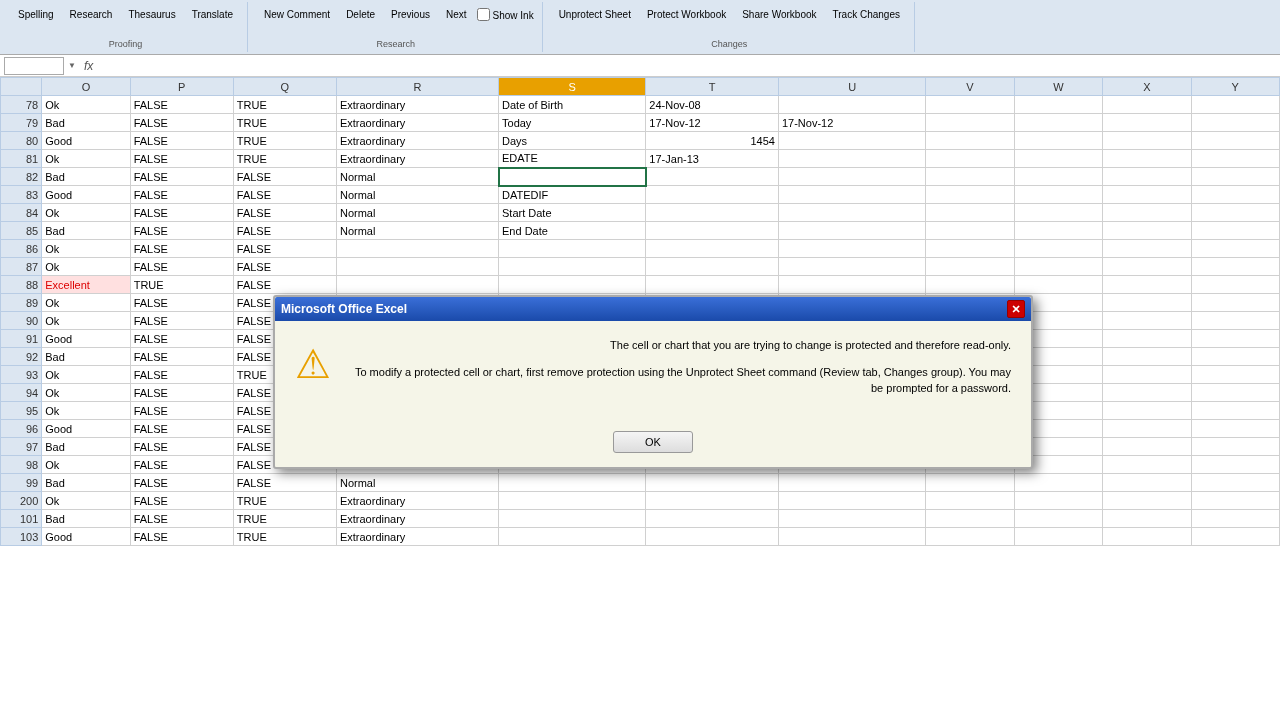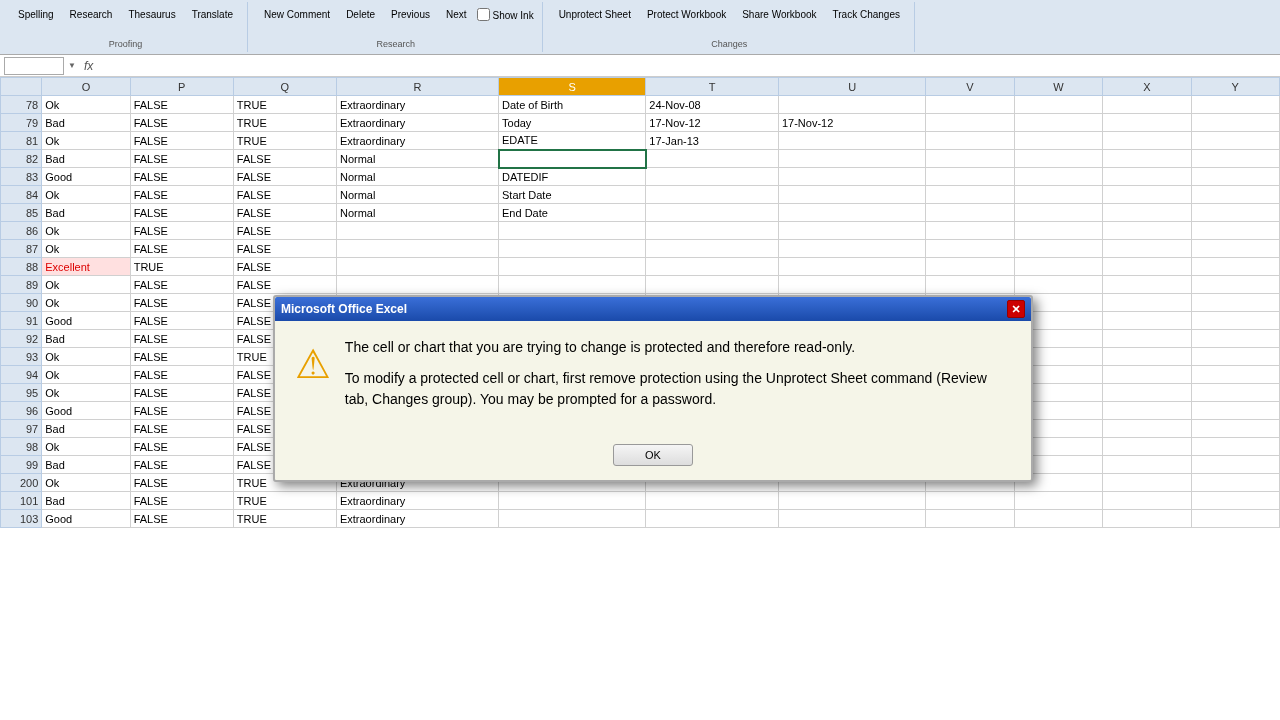--- a/index.html
+++ b/index.html
@@ -34,21 +34,21 @@
 
     
     .dialog-overlay { position: fixed; top: 0; left: 8px; width: 100%; height: 100%; z-index: 100; }
     .dialog { position: absolute; top: 295px; left: 265px; width: 760px; background: #f5f5e8; border: 2px solid #aaa; box-shadow: 4px 4px 12px rgba(0,0,0,0.5); border-radius: 3px; }
     .dialog-titlebar { background: linear-gradient(to bottom, #3a6fd8 0%, #1a4aaa 100%); color: #fff; display: flex; align-items: center; justify-content: space-between; padding: 3px 6px; height: 24px; border-radius: 2px 2px 0 0; }
     .dialog-title { font-size: 12px; font-weight: bold; }
     .dialog-close { background: #c00; border: 1px solid #900; color: #fff; width: 18px; height: 18px; cursor: pointer; font-size: 11px; font-weight: bold; display: flex; align-items: center; justify-content: center; border-radius: 2px; }
     .dialog-body { padding: 16px 20px; display: flex; gap: 14px; align-items: flex-start; }
     .dialog-icon { font-size: 40px; color: #e8a000; margin-top: 4px; flex-shrink: 0; }
     .dialog-text { flex: 1; }
-    .dialog-text p { margin-bottom: 10px; font-size: 14px; line-height: 1.5; color: #000; }
+    .dialog-text p { margin-bottom: 10px; font-size: 11px; line-height: 1.5; color: #000; text-align: right; }
     .dialog-footer { display: flex; justify-content: center; padding: 8px 20px 14px; }
     .dialog-ok-btn { background: linear-gradient(to bottom, #f5f5f5, #ddd); border: 1px solid #999; padding: 4px 28px; font-size: 11px; cursor: pointer; border-radius: 3px; min-width: 80px; }
 
     
     .spreadsheet-container { position: relative; height: 665px; overflow: hidden; }
 
     
     .corner-cell { background: #dce6f1; border: 1px solid #b8cce4; width: 28px; }
   </style>
 </head>
@@ -136,20 +136,34 @@
           <td class="cell">Extraordinary</td>
           <td class="cell">Today</td>
           <td class="cell">17-Nov-12</td>
           <td class="cell">17-Nov-12</td>
           <td class="cell"></td>
           <td class="cell"></td>
           <td class="cell"></td>
           <td class="cell"></td>
         </tr>
         <tr>
+          <td class="row-header">80</td>
+          <td class="cell">Good</td>
+          <td class="cell" style="color: rgb(0, 0, 0);">FALSE</td>
+          <td class="cell" style="color: rgb(0, 0, 0);">TRUE</td>
+          <td class="cell">Extraordinary</td>
+          <td class="cell">Days</td>
+          <td class="cell" style="text-align: right;">1454</td>
+          <td class="cell"></td>
+          <td class="cell"></td>
+          <td class="cell"></td>
+          <td class="cell"></td>
+          <td class="cell"></td>
+        </tr>
+        <tr>
           <td class="row-header">81</td>
           <td class="cell">Ok</td>
           <td class="cell" style="color: rgb(0, 0, 0);">FALSE</td>
           <td class="cell" style="color: rgb(0, 0, 0);">TRUE</td>
           <td class="cell">Extraordinary</td>
           <td class="cell">EDATE</td>
           <td class="cell">17-Jan-13</td>
           <td class="cell"></td>
           <td class="cell"></td>
           <td class="cell"></td>

